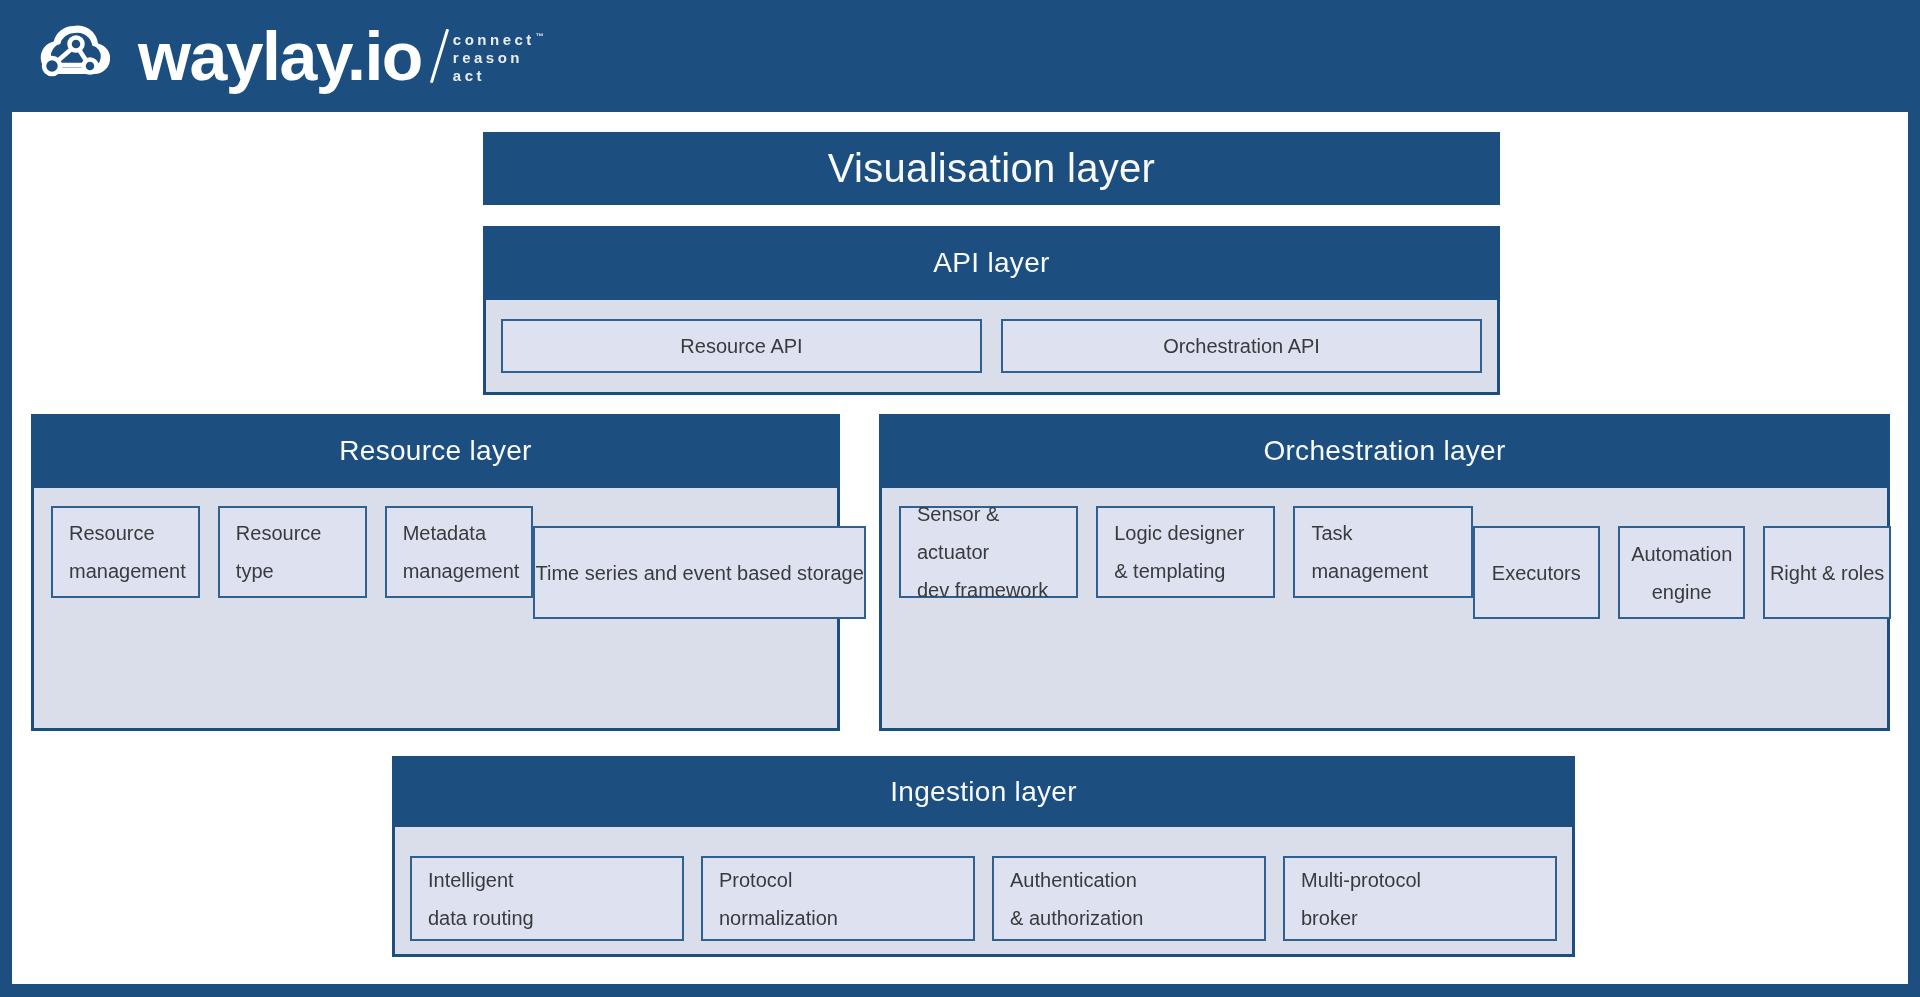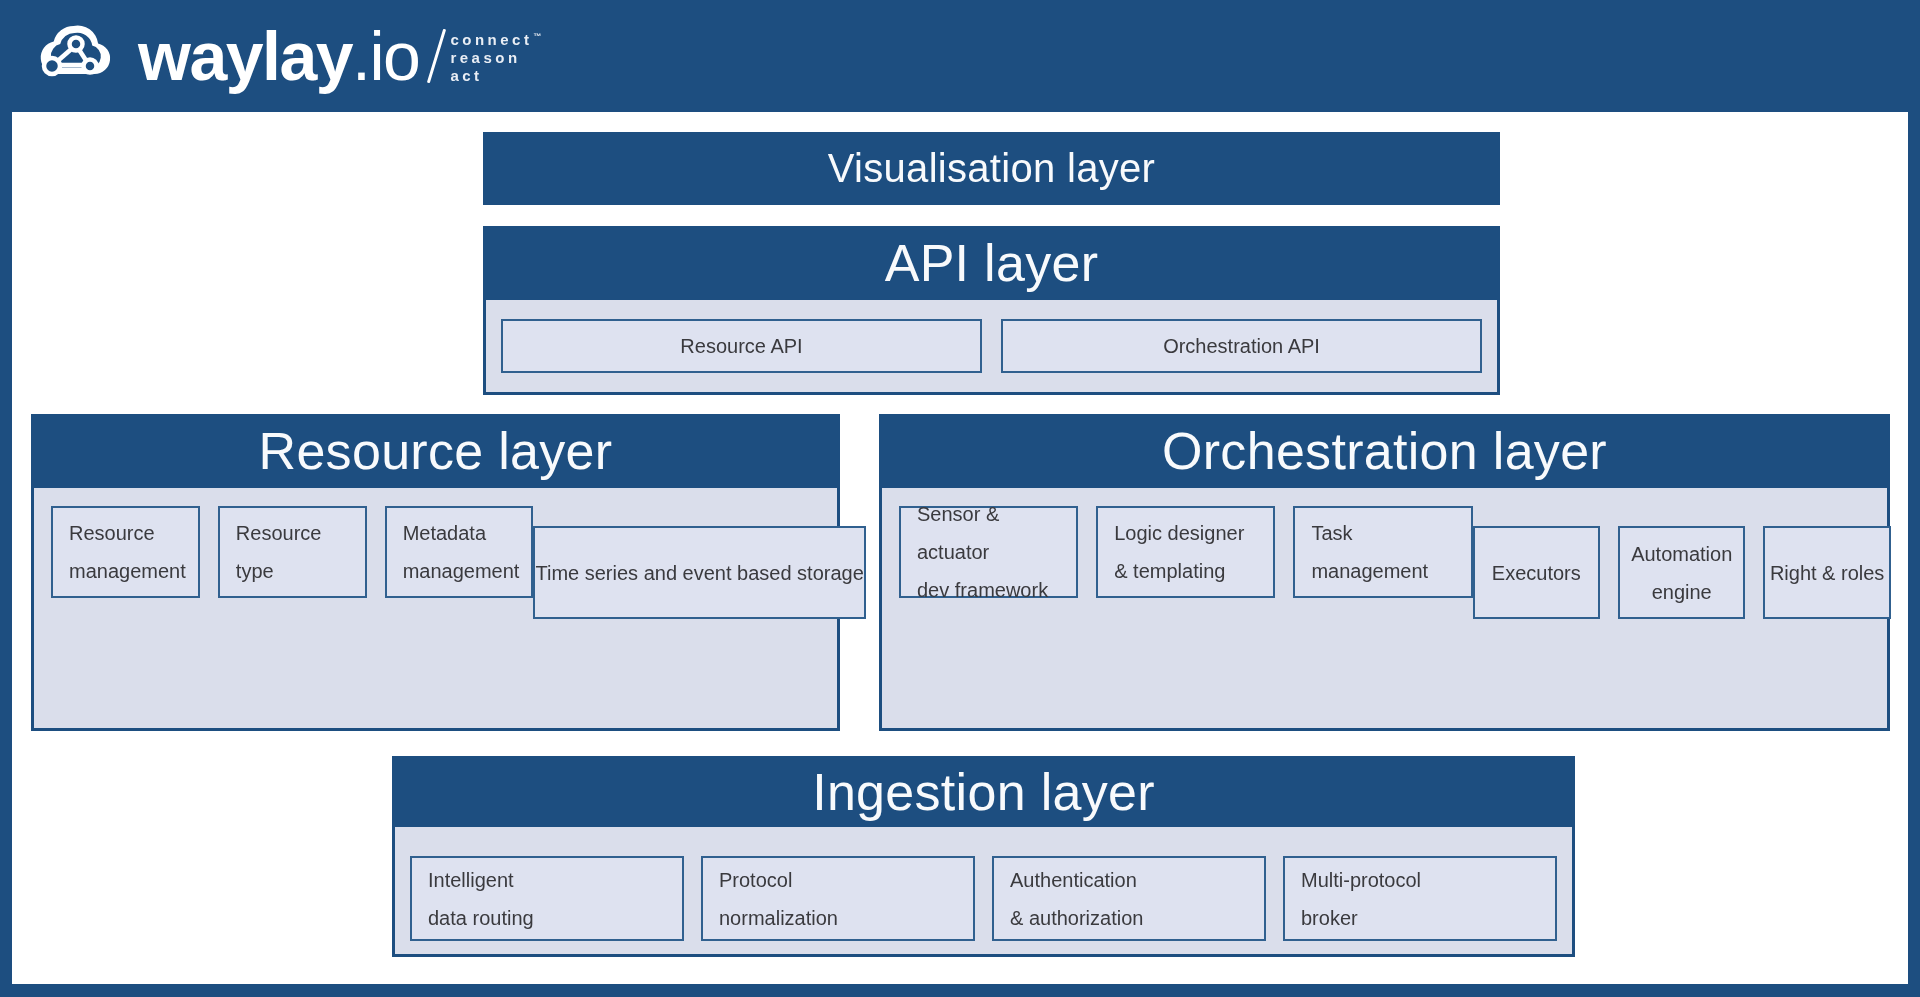--- a/index.html
+++ b/index.html
@@ -11,36 +11,36 @@
 
   
   .banner {
     position:absolute; left:0; top:0; width:1920px; height:112px;
     background:#1D4E80; display:flex; align-items:center; padding-left:28px;
   }
   .logo { display:flex; align-items:center; }
   .cloud-icon { width:100px; height:76px; flex:none; }
   .logo-word { margin-left:10px; font-size:68px; color:#ffffff; letter-spacing:-1.5px; line-height:1; }
   .logo-word .w { font-weight:700; }
-  .logo-word .io { font-weight:400; }
+  .logo-word .io { font-weight:700; }
   .slash-mark {
     width:3px; height:56px; background:#ffffff; margin:0 12px 0 16px;
     transform:rotate(17deg); border-radius:1px;
   }
   .tagline { color:#E9EEF5; font-size:15px; letter-spacing:3.5px; line-height:18px; font-weight:700; }
   .tagline .tm { font-size:8px; vertical-align:super; letter-spacing:0; margin-left:1px; }
 
   
   .frame-left  { position:absolute; left:0;    top:112px; width:12px;  height:885px; background:#1D4E80; }
   .frame-right { position:absolute; left:1908px;top:112px; width:12px; height:885px; background:#1D4E80; }
   .frame-bottom{ position:absolute; left:0;    top:984px; width:1920px;height:13px;  background:#1D4E80; }
 
   
   .layer-title {
-    background:#1D4E80; color:#F8FAFC; font-weight:300; font-size:52px; letter-spacing:0.3px;
+    background:#1D4E80; color:#F8FAFC; font-weight:300; font-size:28px; letter-spacing:0.3px;
     display:flex; align-items:center; justify-content:center; flex:none;
   }
   .solid-bar {
     position:absolute; left:483px; top:132px; width:1017px; height:73px;
     background:#1D4E80; color:#F8FAFC; font-weight:300; font-size:40px; letter-spacing:0.3px;
     display:flex; align-items:center; justify-content:center;
   }
   .block { position:absolute; display:flex; flex-direction:column; }
   .block-body {
     flex:1; background:#DADEEB; border:3px solid #1D4E80; border-top:none; display:flex;

